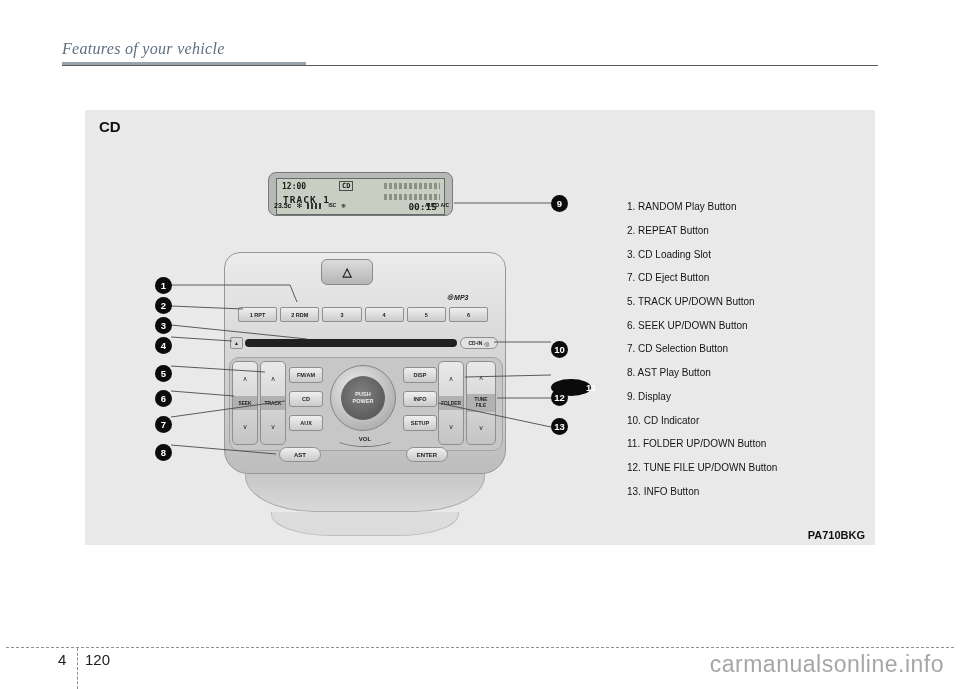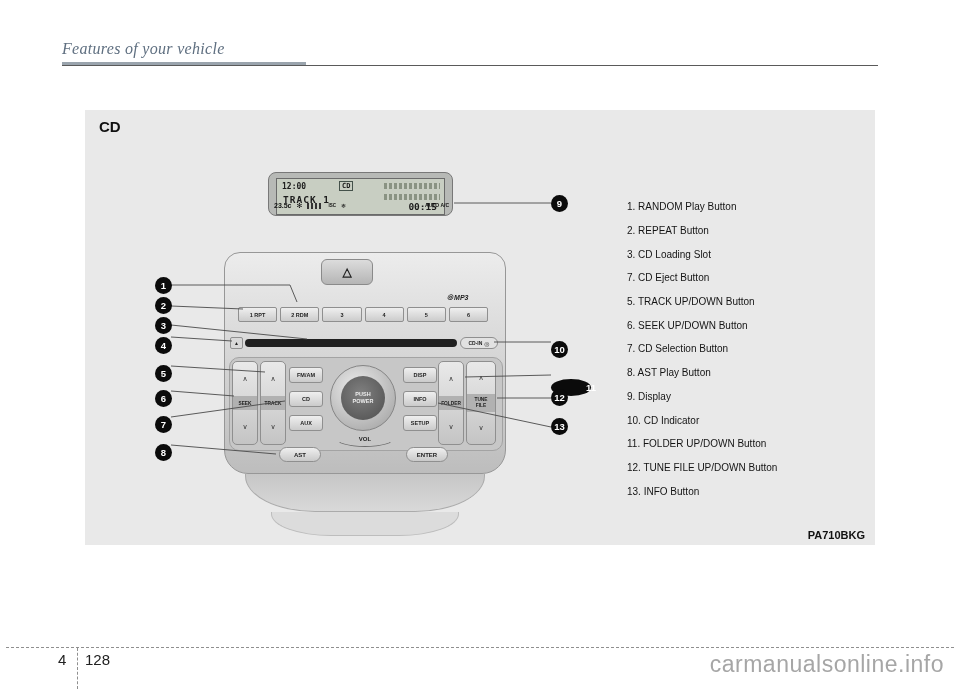--- a/index.html
+++ b/index.html
@@ -224,14 +224,14 @@
     <div>12. TUNE FILE UP/DOWN Button</div>
     <div>13. INFO Button</div>
   </div>
 
   <div class="abs figcode">PA710BKG</div>
 </div>
 
 <div class="abs frule"></div>
 <div class="abs secnum">4</div>
 <div class="abs vdash"></div>
-<div class="abs pagenum">128</div>
+<div class="abs pagenum">120</div>
 <div class="abs watermark">carmanualsonline.info</div>
 
 </body></html>

